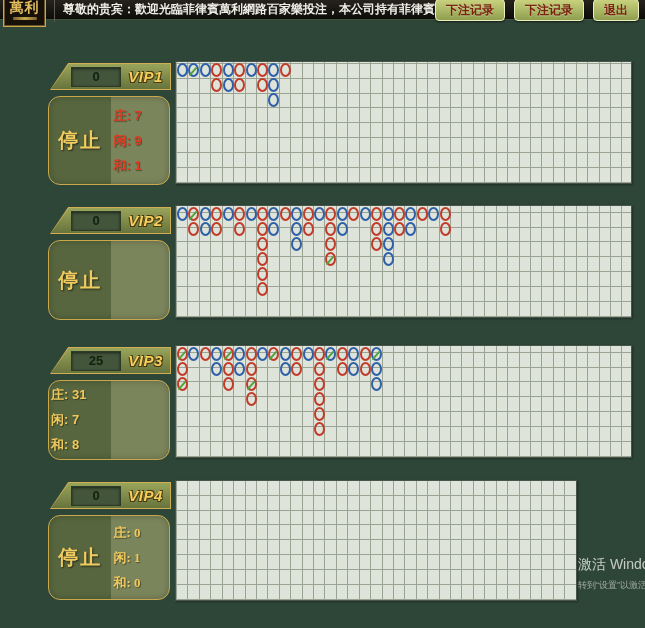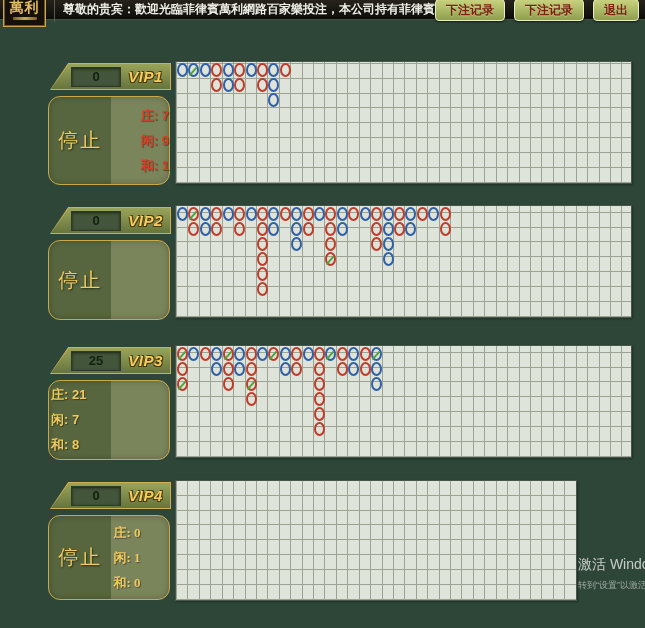--- a/index.html
+++ b/index.html
@@ -78,21 +78,21 @@
     border-radius:12px;border:1px solid #c9a84c;
     background:linear-gradient(90deg,#57663e 0%,#57663e 52%,#7b855b 52%,#7b855b 100%);
     box-shadow:inset 0 0 6px rgba(0,0,0,0.25);
     display:flex;box-sizing:border-box;
   }
   .s1 .panel{height:89px;}
   .s2 .panel,.s3 .panel{height:80px;}
   .s4 .panel{height:85px;}
   .panel-status{
     width:52%;display:flex;align-items:center;justify-content:center;
-    color:#f0cb60;font-size:20px;font-weight:normal;letter-spacing:2px;
+    color:#f0cb60;font-size:20px;font-weight:bold;letter-spacing:2px;
     text-shadow:1px 1px 2px rgba(0,0,0,0.6);
   }
   .panel-stats{
     width:48%;display:flex;flex-direction:column;justify-content:center;gap:7px;
     font-size:13px;font-weight:bold;padding-left:2px;box-sizing:border-box;
     text-shadow:1px 1px 1px rgba(0,0,0,0.4);
   }
   .stat-row{white-space:nowrap;}
   
   .grid{
@@ -139,21 +139,21 @@
 
 <div class="section s1">
   <div class="badge">
     <div class="badge-inner">
       <div class="counter">0</div>
       <div class="vip-label">VIP1</div>
     </div>
   </div>
   <div class="panel">
     <div class="panel-status">停止</div>
-    <div class="panel-stats" style="color: rgb(226, 58, 34); align-items: flex-end;">
+    <div class="panel-stats" style="color: rgb(226, 58, 34);">
       <div class="stat-row">庄: 7</div>
       <div class="stat-row">闲: 9</div>
       <div class="stat-row">和: 1</div>
     </div>
   </div>
   <div class="grid">
       <div class="circle" style="left: 1px; top: 1px; border-color: rgb(46, 95, 168);"></div>
       <div class="circle" style="left: 12.42px; top: 1px; border-color: rgb(46, 95, 168);"></div>
       <div class="tie-slash" style="left: 16.42px; top: 4px; background: rgb(79, 163, 60);"></div>
       <div class="circle" style="left: 23.84px; top: 1px; border-color: rgb(46, 95, 168);"></div>
@@ -240,21 +240,21 @@
 
 <div class="section s3">
   <div class="badge">
     <div class="badge-inner">
       <div class="counter">25</div>
       <div class="vip-label">VIP3</div>
     </div>
   </div>
   <div class="panel">
     <div class="panel-stats" style="color: rgb(240, 201, 92);">
-      <div class="stat-row">庄: 21</div>
+      <div class="stat-row">庄: 31</div>
       <div class="stat-row">闲: 7</div>
       <div class="stat-row">和: 8</div>
     </div>
   </div>
   <div class="grid">
       <div class="circle" style="left: 1px; top: 1px; border-color: rgb(194, 59, 42);"></div>
       <div class="tie-slash" style="left: 5px; top: 4px; background: rgb(79, 163, 60);"></div>
       <div class="circle" style="left: 1px; top: 15.9px; border-color: rgb(194, 59, 42);"></div>
       <div class="circle" style="left: 1px; top: 30.8px; border-color: rgb(194, 59, 42);"></div>
       <div class="tie-slash" style="left: 5px; top: 33.8px; background: rgb(79, 163, 60);"></div>

